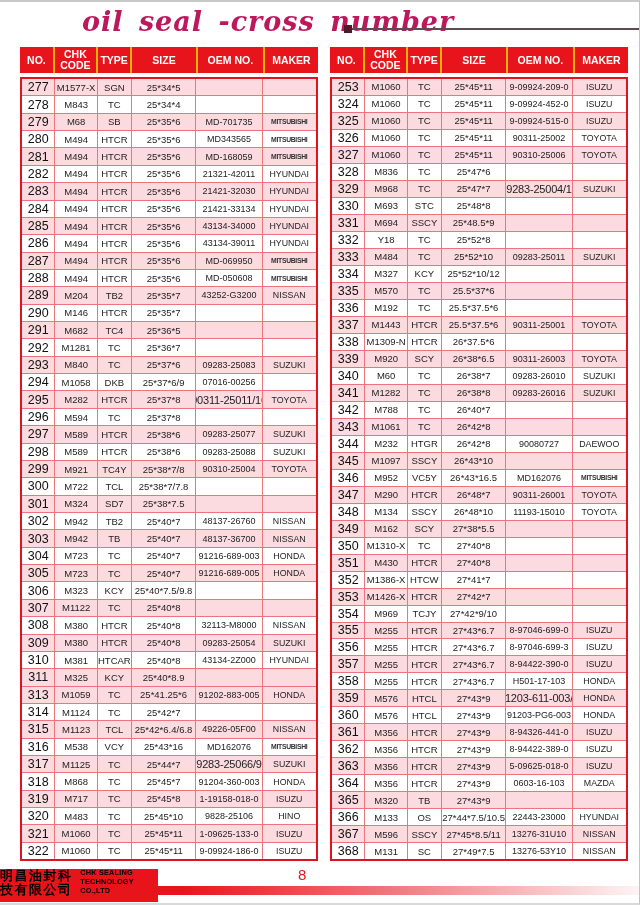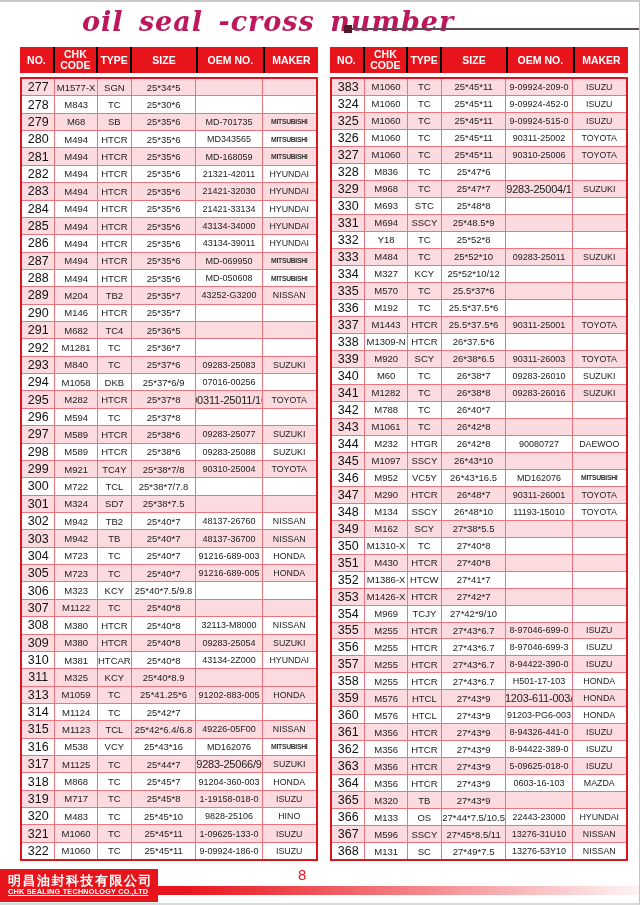--- a/index.html
+++ b/index.html
@@ -39,21 +39,21 @@
   .thead {
     display:grid;
     grid-template-columns:11% 14.5% 11.5% 22% 22.5% 18.5%;
     height:26px; background:#e8141c;
   }
   .hcell {
     display:flex; align-items:center; justify-content:center;
     color:#ffffff; font-weight:bold; font-size:10.5px;
     line-height:1.02; text-align:center;
   }
-  .hcell + .hcell { border-left:2px solid #000000; }
+  .hcell + .hcell { border-left:2px solid #eab308; }
   .tbody {
     margin-top:4px; height:784px;
     border:2px solid #dc1420;
     display:flex; flex-direction:column;
     background:#ffffff;
   }
   .trow {
     flex:1 1 0;
     display:grid;
     grid-template-columns:11% 14.5% 11.5% 22% 22.5% 18.5%;
@@ -75,26 +75,26 @@
   .c5 { font-size:8.8px; }
   .cell.sm  { font-size:11px; letter-spacing:-0.2px; }
   .cell.smk { font-size:6.8px; letter-spacing:-0.3px; font-weight:bold; color:#333; }
   
   .footer-bar {
     position:absolute; top:884px; left:120px; right:0; height:9px;
     background:linear-gradient(to right, #e8141c 0%, #e8141c 12%, rgba(232,20,28,0.55) 55%, rgba(232,20,28,0.10) 95%, rgba(232,20,28,0.05) 100%);
   }
   .footer-block {
     position:absolute; top:867px; left:0; width:158px; height:33px;
-    background:#e8141c; color:#ffffff;
-    display:flex; flex-direction:column; justify-content:center;
-    padding-left:8px; z-index:2;
+    background:#e8141c; color:#000000;
+    display:flex; flex-direction:row; justify-content:center;
+    padding-left:0; z-index:2;
   }
   .company-cn { font-size:13px; font-weight:bold; letter-spacing:1.5px; line-height:1.1; }
-  .company-en { font-size:7.3px; font-weight:bold; letter-spacing:0.2px; line-height:1.2;text-decoration:underline; }
+  .company-en { font-size:7.3px; font-weight:bold; letter-spacing:0.2px; line-height:1.2; }
   .page-number {
     position:absolute; top:864px; left:298px;
     font-size:15px; color:#e8141c; z-index:3;
   }
 </style>
 </head>
 <body>
 
 <svg class="wm" style="top:100px; left:50px;" width="220" height="150" viewBox="0 0 220 150">
   <g fill="none" stroke="#c4d3e2" stroke-width="5" opacity="0.45">
@@ -154,21 +154,21 @@
         <div class="cell c1">M1577-X</div>
         <div class="cell c2">SGN</div>
         <div class="cell c3">25*34*5</div>
         <div class="cell c4"></div>
         <div class="cell c5"></div>
       </div>
       <div class="trow">
         <div class="cell c0">278</div>
         <div class="cell c1">M843</div>
         <div class="cell c2">TC</div>
-        <div class="cell c3">25*30*6</div>
+        <div class="cell c3">25*34*4</div>
         <div class="cell c4"></div>
         <div class="cell c5"></div>
       </div>
       <div class="trow pink">
         <div class="cell c0">279</div>
         <div class="cell c1">M68</div>
         <div class="cell c2">SB</div>
         <div class="cell c3">25*35*6</div>
         <div class="cell c4">MD-701735</div>
         <div class="cell c5 smk">MITSUBISHI</div>
@@ -516,21 +516,21 @@
   <div class="thead">
     <div class="hcell">NO.</div>
     <div class="hcell">CHK CODE</div>
     <div class="hcell">TYPE</div>
     <div class="hcell">SIZE</div>
     <div class="hcell">OEM NO.</div>
     <div class="hcell">MAKER</div>
   </div>
   <div class="tbody" id="right-tbody">
       <div class="trow pink">
-        <div class="cell c0">383</div>
+        <div class="cell c0">253</div>
         <div class="cell c1">M1060</div>
         <div class="cell c2">TC</div>
         <div class="cell c3">25*45*11</div>
         <div class="cell c4">9-09924-209-0</div>
         <div class="cell c5">ISUZU</div>
       </div>
       <div class="trow">
         <div class="cell c0">324</div>
         <div class="cell c1">M1060</div>
         <div class="cell c2">TC</div>

